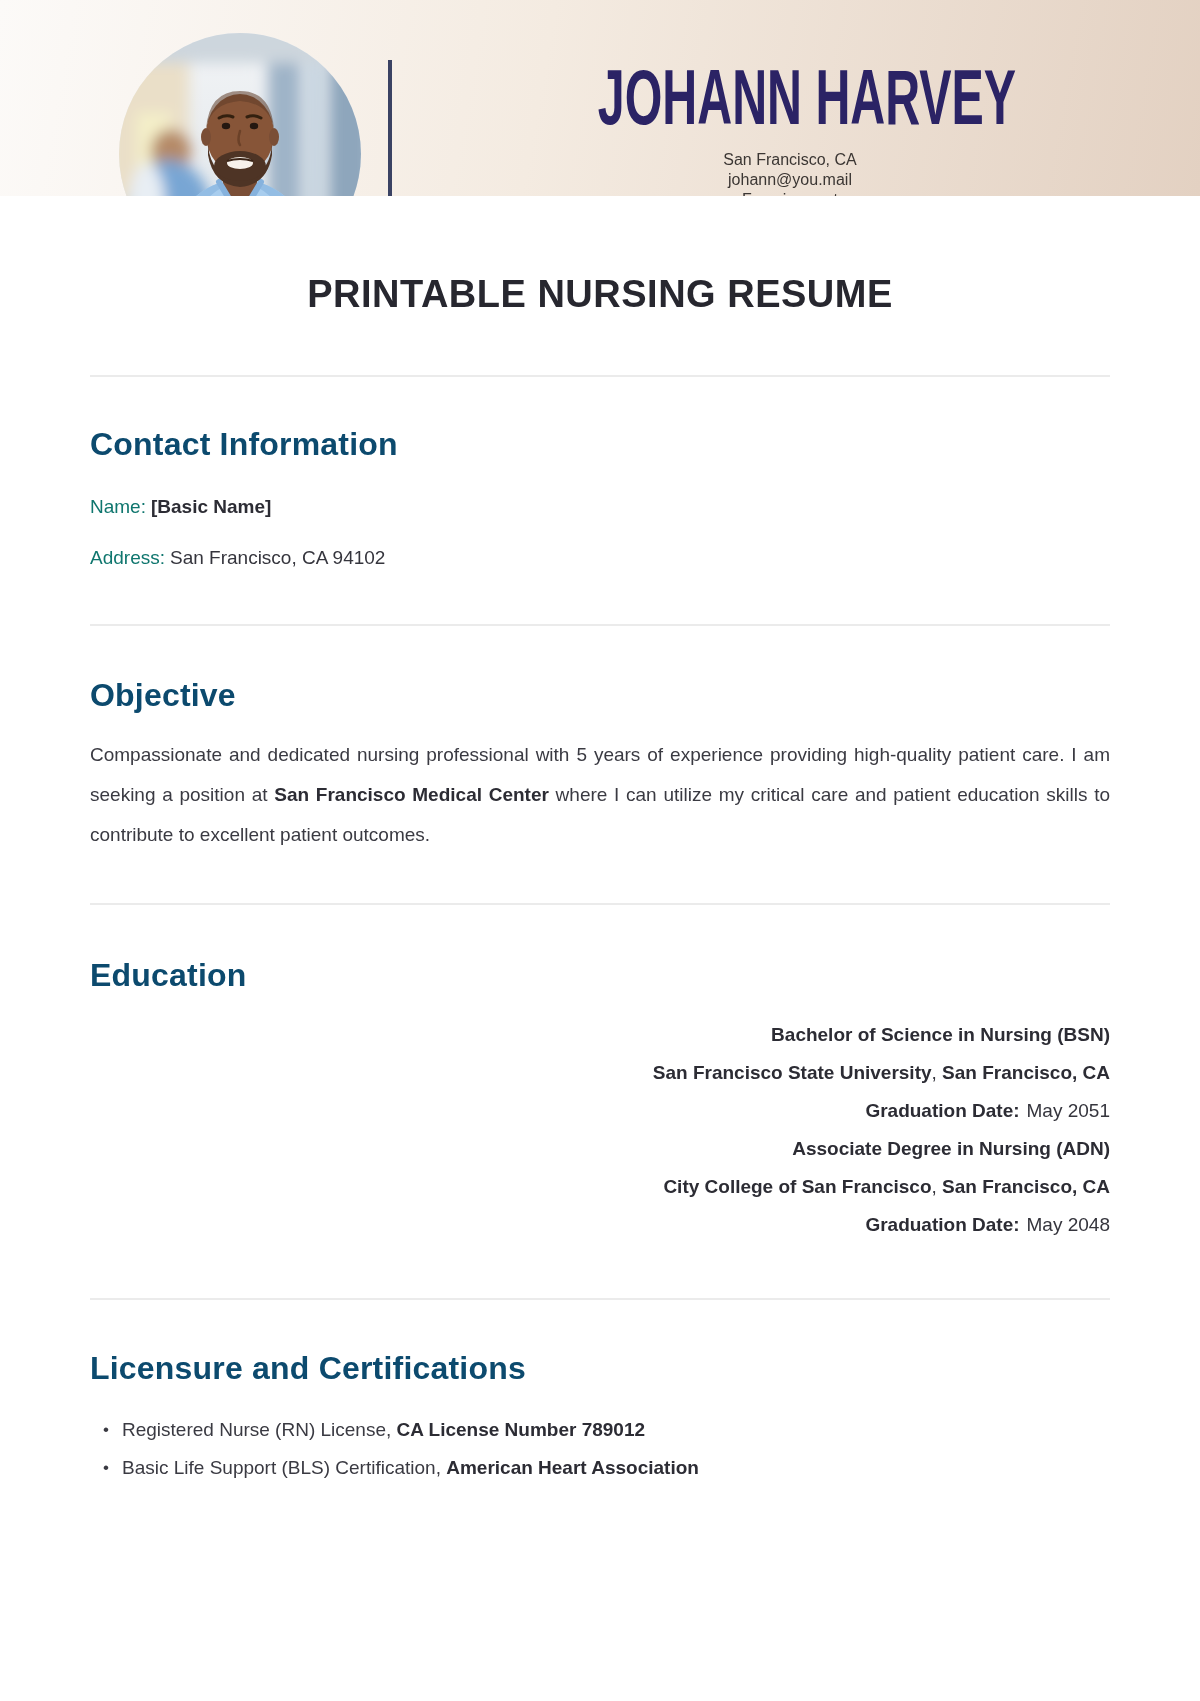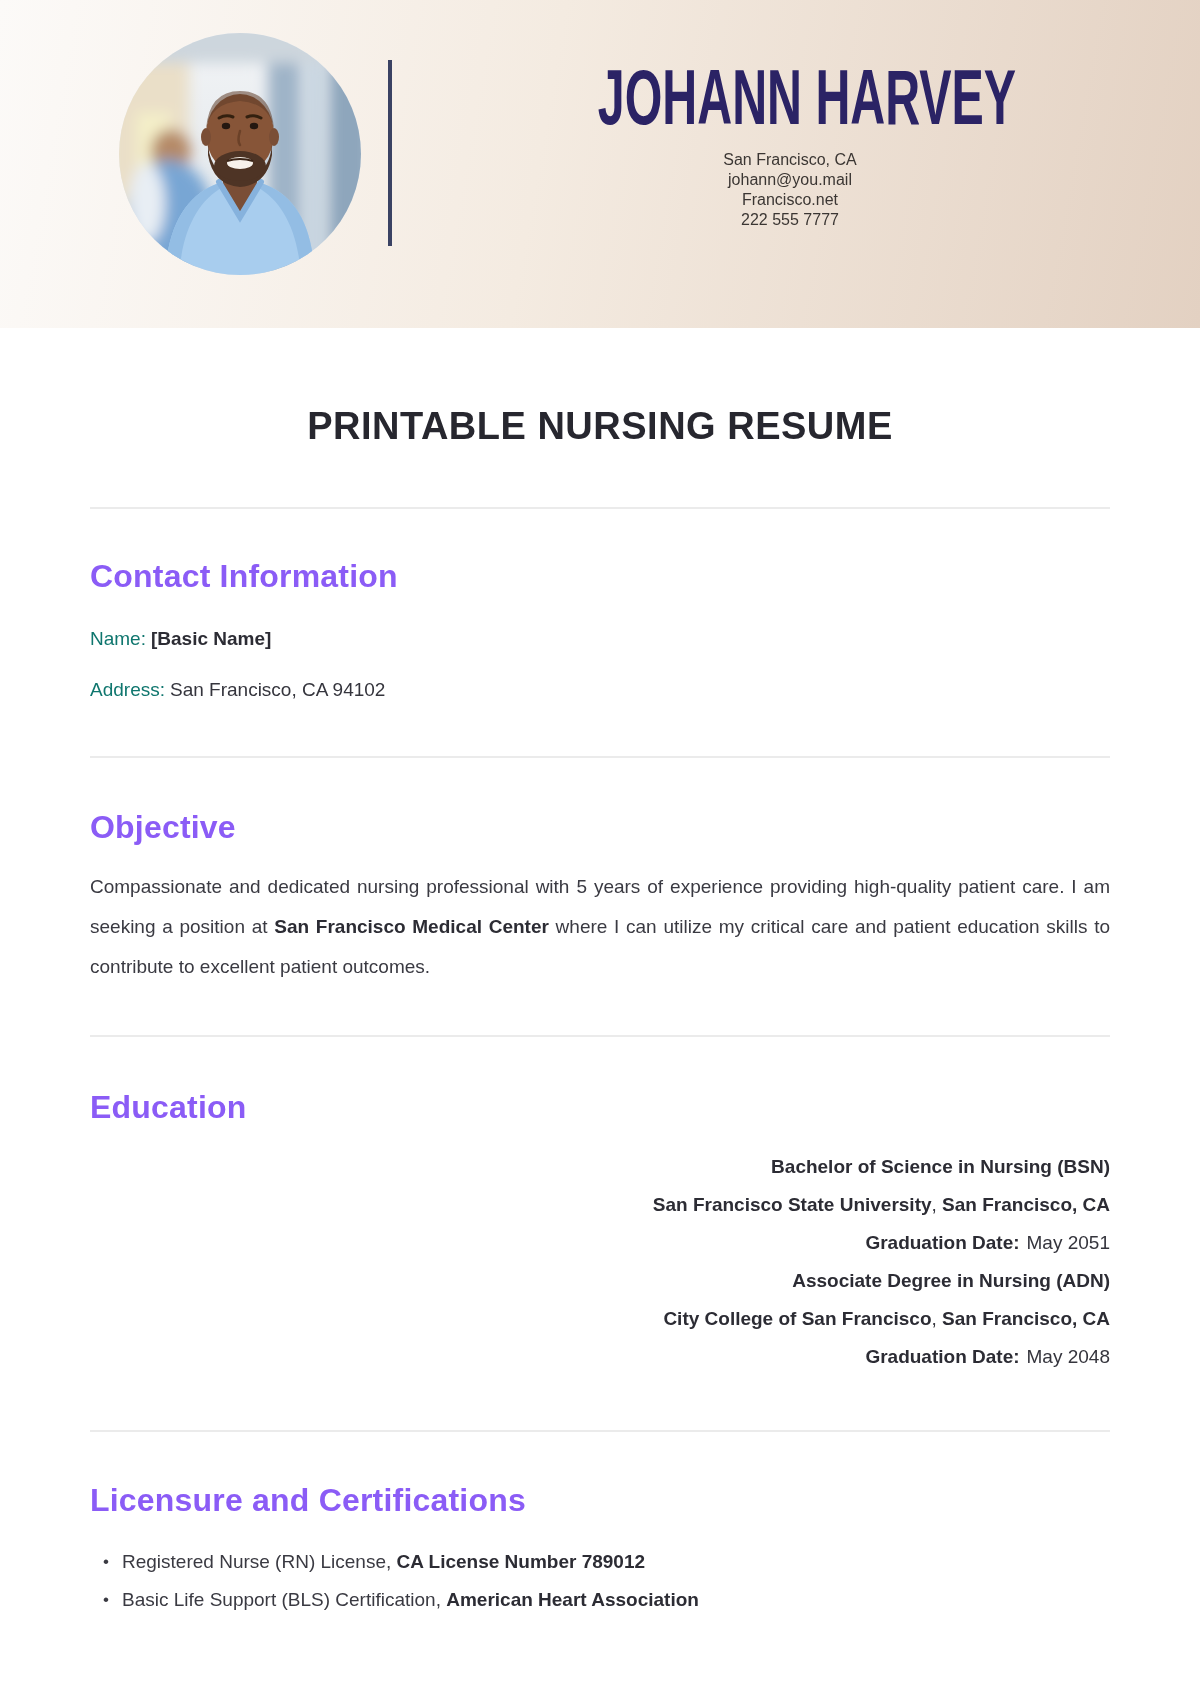--- a/index.html
+++ b/index.html
@@ -7,21 +7,21 @@
     width: 1200px; height: 1701px;
     background: #ffffff;
     overflow: hidden;
     font-family: "Liberation Sans", sans-serif;
     color: #35353d;
   }
   .page { width: 1200px; height: 1701px; position: relative; }
 
   
   .header {
-    height: 328px;
+    height: 196px;
     position: relative;
     background: linear-gradient(100deg, #fcfaf8 0%, #f4ebe1 45%, #e3d1c2 100%);
     overflow: hidden;
   }
   .photo-wrap {
     position: absolute; left: 119px; top: 33px;
     width: 242px; height: 242px;
     border-radius: 50%;
     overflow: hidden;
   }
@@ -65,21 +65,21 @@
     margin-top: 57px;
     height: 2px;
     background: #ebebeb;
   }
   .rule.r2 { margin-top: 54px; }
   .rule.r3 { margin-top: 48px; }
   .rule.r4 { margin-top: 54px; }
   .section-heading {
     font-size: 32px; line-height: 38px;
     font-weight: bold;
-    color: #8b5cf6;
+    color: #0c4a6e;
     letter-spacing: 0.2px;
   }
   .h-contact   { margin-top: 48px; }
   .h-objective { margin-top: 50px; }
   .h-education { margin-top: 51px; }
   .h-licensure { margin-top: 49px; }
 
   .field-row { font-size: 19px; line-height: 24px; }
   .field-row.f1 { margin-top: 32px; }
   .field-row.f2, .field-row.f3 { margin-top: 27px; }

